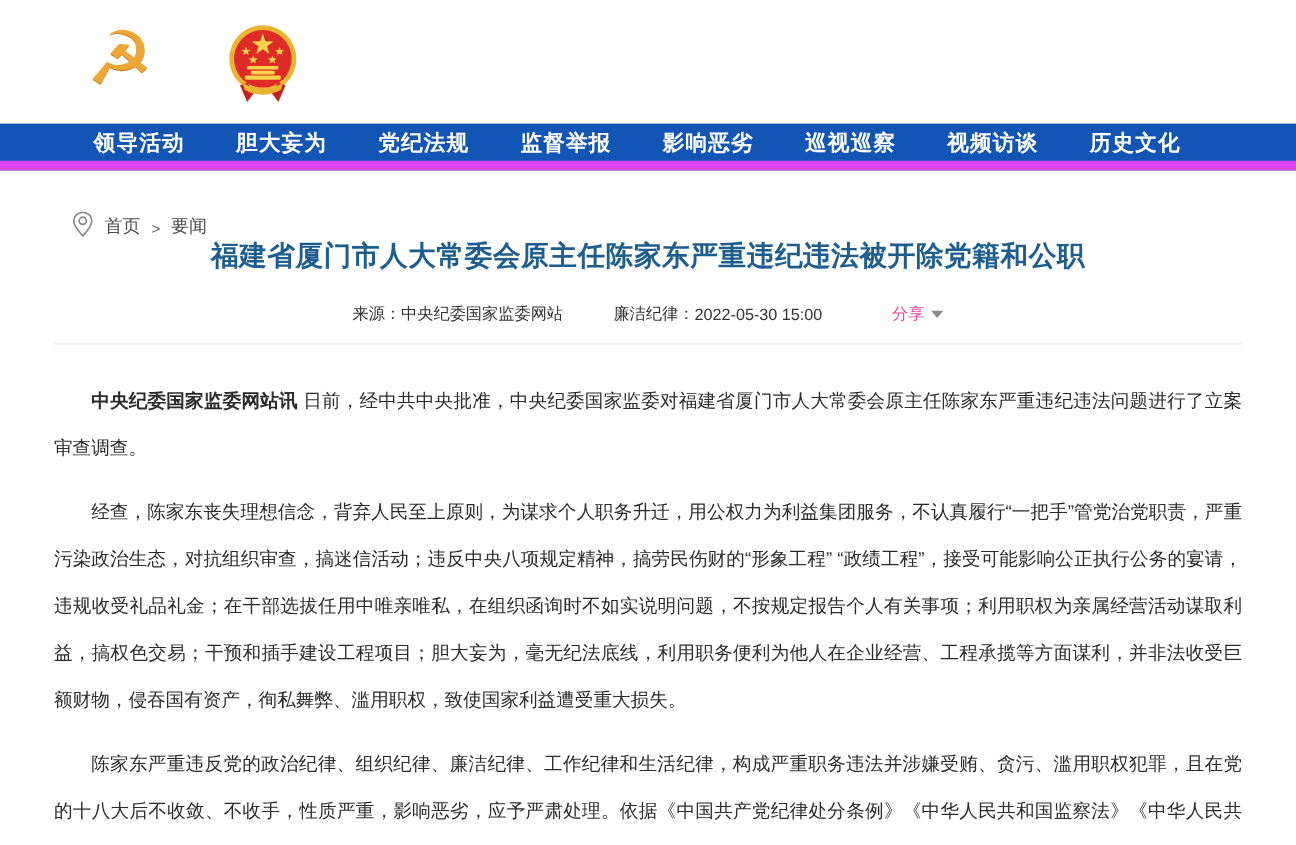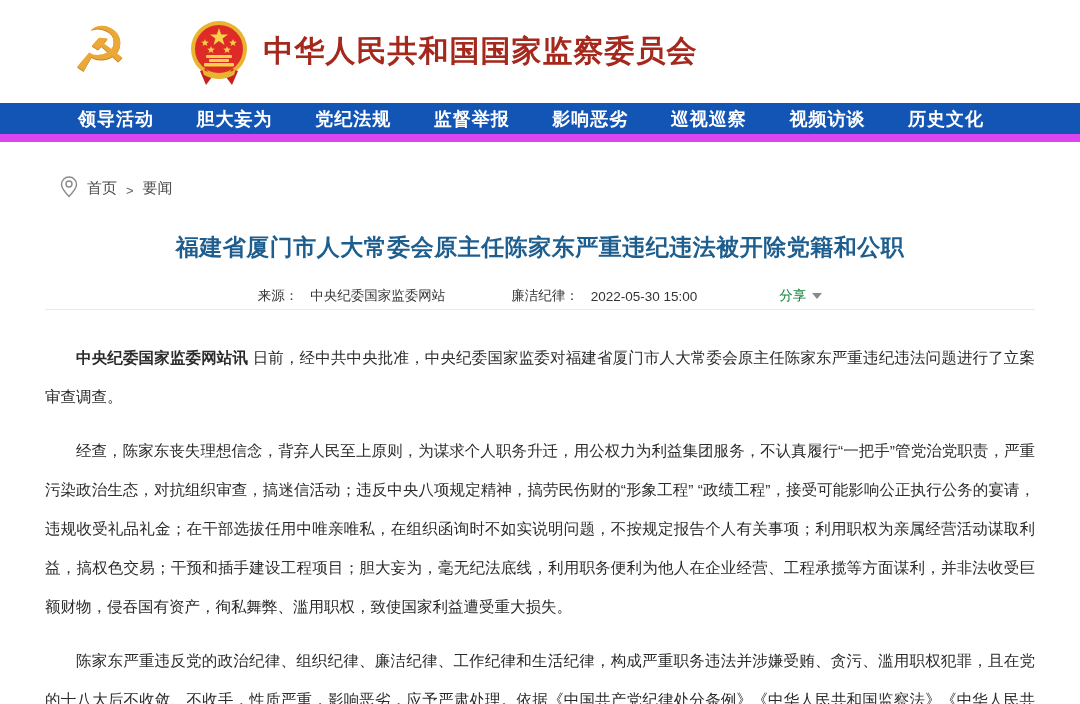--- a/index.html
+++ b/index.html
@@ -61,44 +61,43 @@
     align-items: flex-end;
     gap: 9px;
     color: #4d4d4d;
     font-size: 15px;
   }
   .breadcrumb .crumb { cursor: pointer; }
   .breadcrumb .sep { color: #666; font-size: 13px; }
 
   
   .article-title {
-    margin-top: 34px;
     text-align: center;
     color: #1e5e8e;
     font-size: 23px;
     font-weight: bold;
     letter-spacing: 0.5px;
   }
   .article-meta {
     margin: 24px 45px 0 45px;
     display: flex;
     justify-content: center;
     align-items: center;
-    gap: 12px;
+    gap: 0;
     font-size: 13.5px;
     color: #333;
-    padding-bottom: 4px;
+    padding-bottom: 15px;
     border-bottom: 1px solid #e9e9e9;
   }
   .meta-block { white-space: nowrap; }
   .meta-gap-1 { width: 42px; }
   .meta-gap-2 { width: 58px; }
   .share {
     display: inline-flex; align-items: center; gap: 6px;
-    color: #15803d; cursor: pointer;
+    color: #ec4899; cursor: pointer;
   }
   .chevron-down {
     width: 0; height: 0;
     border-left: 5px solid transparent;
     border-right: 5px solid transparent;
     border-top: 6px solid #8a8a8a;
     display: inline-block;
   }
 
   .article-body {
@@ -129,21 +128,20 @@
         <polygon fill="#f6d34b" points="43,20 44,22.6 46.8,22.7 44.6,24.4 45.4,27 43,25.4 40.6,27 41.4,24.4 39.2,22.7 42,22.6"></polygon>
         <polygon fill="#f6d34b" points="21,27 22,29.6 24.8,29.7 22.6,31.4 23.4,34 21,32.4 18.6,34 19.4,31.4 17.2,29.7 20,29.6"></polygon>
         <polygon fill="#f6d34b" points="37,27 38,29.6 40.8,29.7 38.6,31.4 39.4,34 37,32.4 34.6,34 35.4,31.4 33.2,29.7 36,29.6"></polygon>
         <rect x="16" y="36" width="26" height="3" rx="1" fill="#f6d34b"></rect>
         <rect x="19" y="40" width="20" height="3" rx="1" fill="#f6d34b"></rect>
         <rect x="14" y="44" width="30" height="3.5" rx="1" fill="#f6d34b"></rect>
         <path d="M10 52 L16 66 L22 58 L16 50 Z" fill="#c6221d"></path>
         <path d="M48 52 L42 66 L36 58 L42 50 Z" fill="#c6221d"></path>
         <path d="M12 50 Q29 60 46 50 L44 56 Q29 64 14 56 Z" fill="#e9b530"></path>
       </svg>
-      <span class="brand-title">中华人民共和国国家监察委员会</span>
     </div>
   </header>
 
   <nav class="main-nav">
     <span class="nav-item">领导活动</span>
     <span class="nav-item">胆大妄为</span>
     <span class="nav-item">党纪法规</span>
     <span class="nav-item">监督举报</span>
     <span class="nav-item">影响恶劣</span>
     <span class="nav-item">巡视巡察</span>

